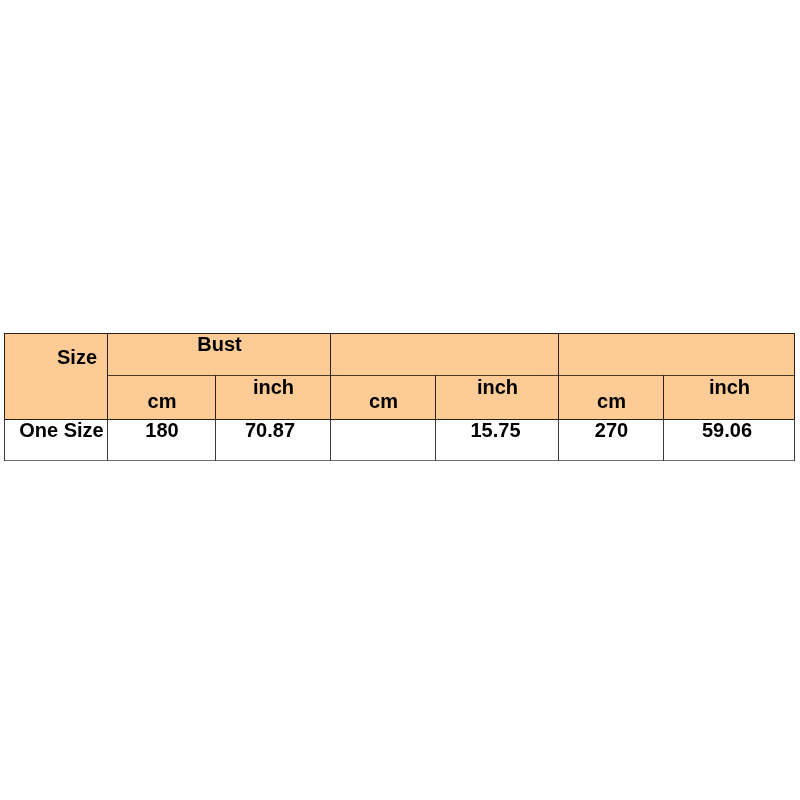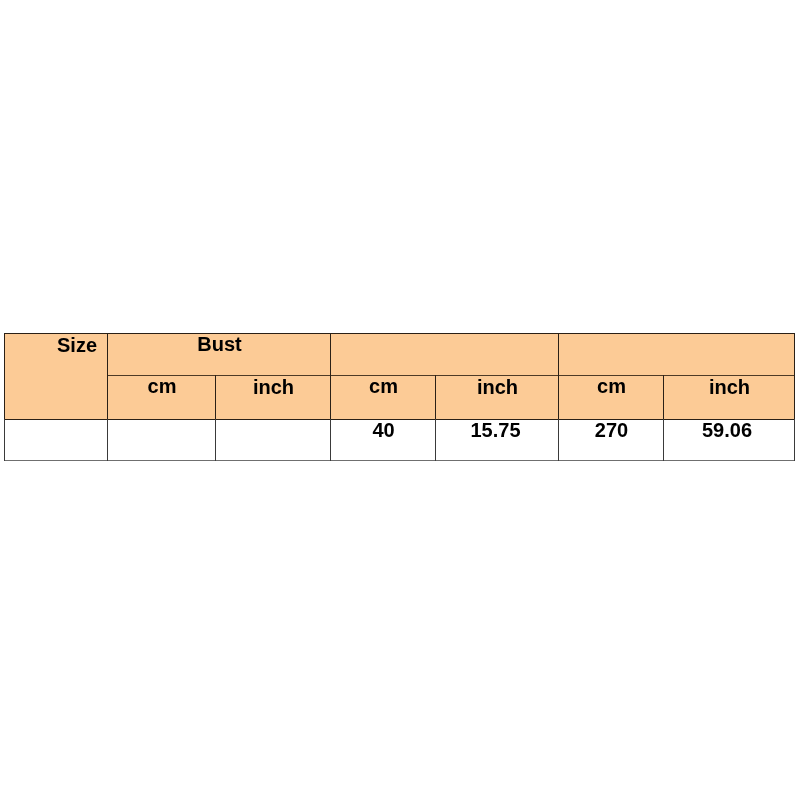--- a/index.html
+++ b/index.html
@@ -33,21 +33,21 @@
     white-space: nowrap;
     box-sizing: border-box;
   }
   .fill-hdr { position: absolute; background: #fccb96; }
   .fill-val { position: absolute; background: #ffffff; }
 
   .cell > span { display: block; position: relative; transform: translateZ(0); }
   .n1 > span { top: 1px; }
   .n15 > span { top: 1.5px; }
   .n05 > span { top: 0.5px; }
-  .n1b > span { top: 1px; }
+  .n1b > span { top: 16px; }
   .n2 > span { top: 2px; }
   .sx2 > span  { left: 2px; }
   .sx55 > span { left: 5.5px; }
   .sxm35 > span{ left: -3.5px; }
   .sxm2 > span { left: -2px; }
   .sxm25 > span{ left: -2.5px; }
   .line { position: absolute; }
   .line.h { height: 1px; }
   .line.v { width: 1px; }
   .dark  { background: #2a2016; }
@@ -56,21 +56,21 @@
   .grayd { background: #3a3a3a; }
 </style>
 </head>
 <body>
 
 <div id="size-chart">
 
   <div class="fill-hdr" style="left:4px;  top:333px; width:791px; height:86px;"></div>
   <div class="fill-val" style="left:4px;  top:419px; width:791px; height:42px;"></div>
 
-  <div class="cell n2 sx2" style="left:4px; top:333px; width:126px; height:86px;padding-left:16px;">
+  <div class="cell n2 sx2" style="left:4px; top:345px; width:126px; height:86px;padding-left:16px;">
     <span>Size</span>
   </div>
   <div class="cell n1" style="left:108px; top:333px; width:223px; height:42px;">
     <span>Bust</span>
   </div>
 
   <div class="cell n1b" style="left:108px; top:375px; width:108px; height:44px;">
     <span>cm</span>
   </div>
   <div class="cell n15" style="left:216px; top:375px; width:115px; height:44px;">
@@ -82,22 +82,28 @@
   <div class="cell n15" style="left:436px; top:375px; width:123px; height:44px;">
     <span>inch</span>
   </div>
   <div class="cell n1b" style="left:559px; top:375px; width:105px; height:44px;">
     <span>cm</span>
   </div>
   <div class="cell n15" style="left:664px; top:375px; width:131px; height:44px;">
     <span>inch</span>
   </div>
 
-  <div class="cell n05" style="left:331px; top:419px; width:105px; height:42px;">
-    <span>40</span>
+  <div class="cell n05 sx55" style="left:4px; top:419px; width:104px; height:42px;">
+    <span>One Size</span>
+  </div>
+  <div class="cell n05" style="left:108px; top:419px; width:108px; height:42px;">
+    <span>180</span>
+  </div>
+  <div class="cell n05 sxm35" style="left:216px; top:419px; width:115px; height:42px;">
+    <span>70.87</span>
   </div>
   <div class="cell n05 sxm2" style="left:436px; top:419px; width:123px; height:27px;">
     <span>15.75</span>
   </div>
   <div class="cell n05" style="left:559px; top:419px; width:105px; height:42px;">
     <span>270</span>
   </div>
   <div class="cell n05 sxm25" style="left:664px; top:419px; width:131px; height:44px;">
     <span>59.06</span>
   </div>

